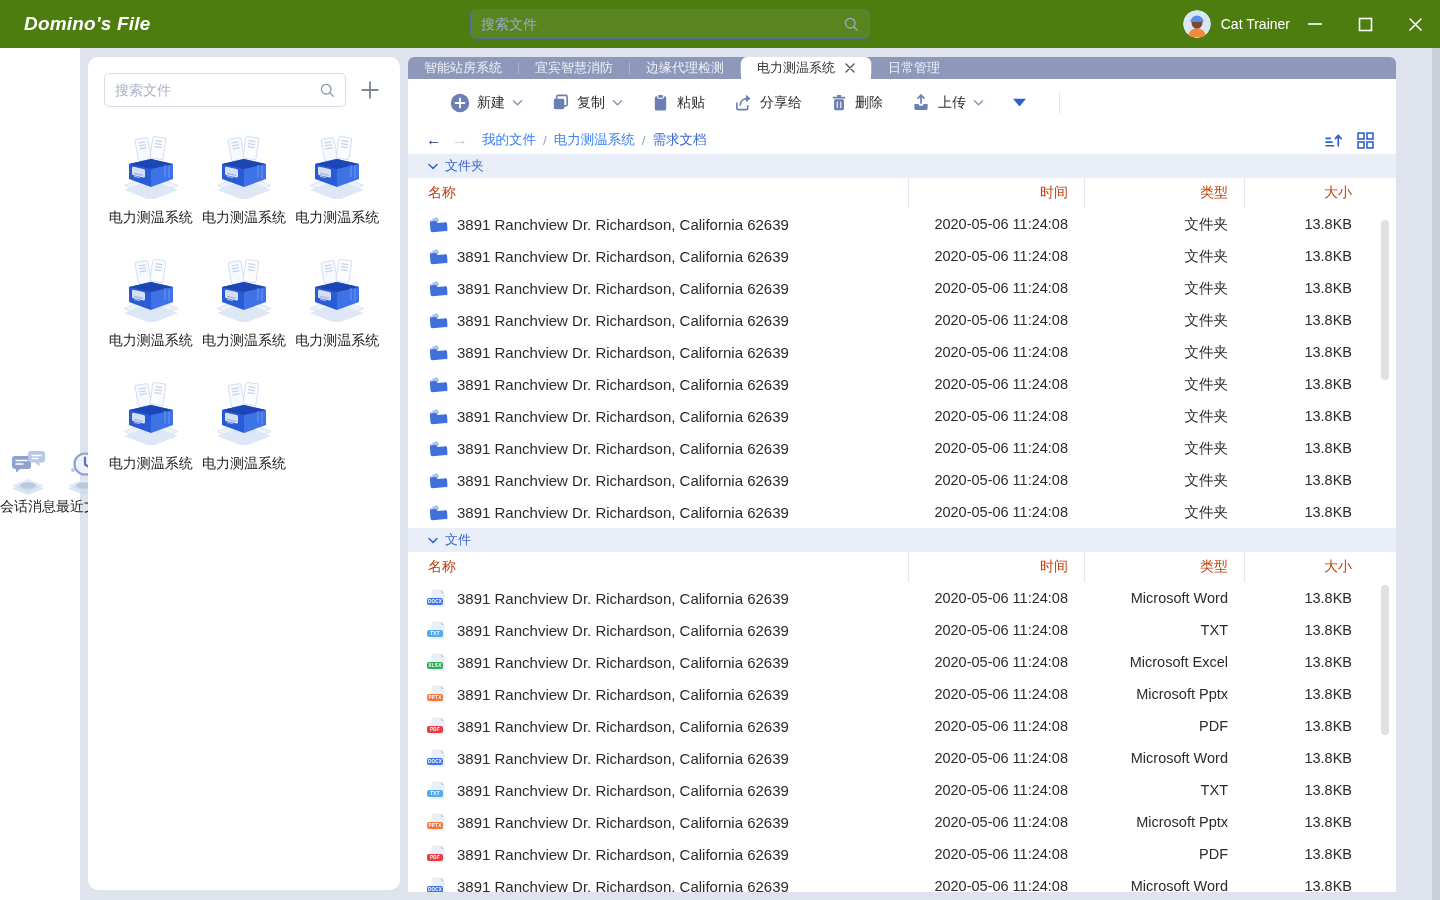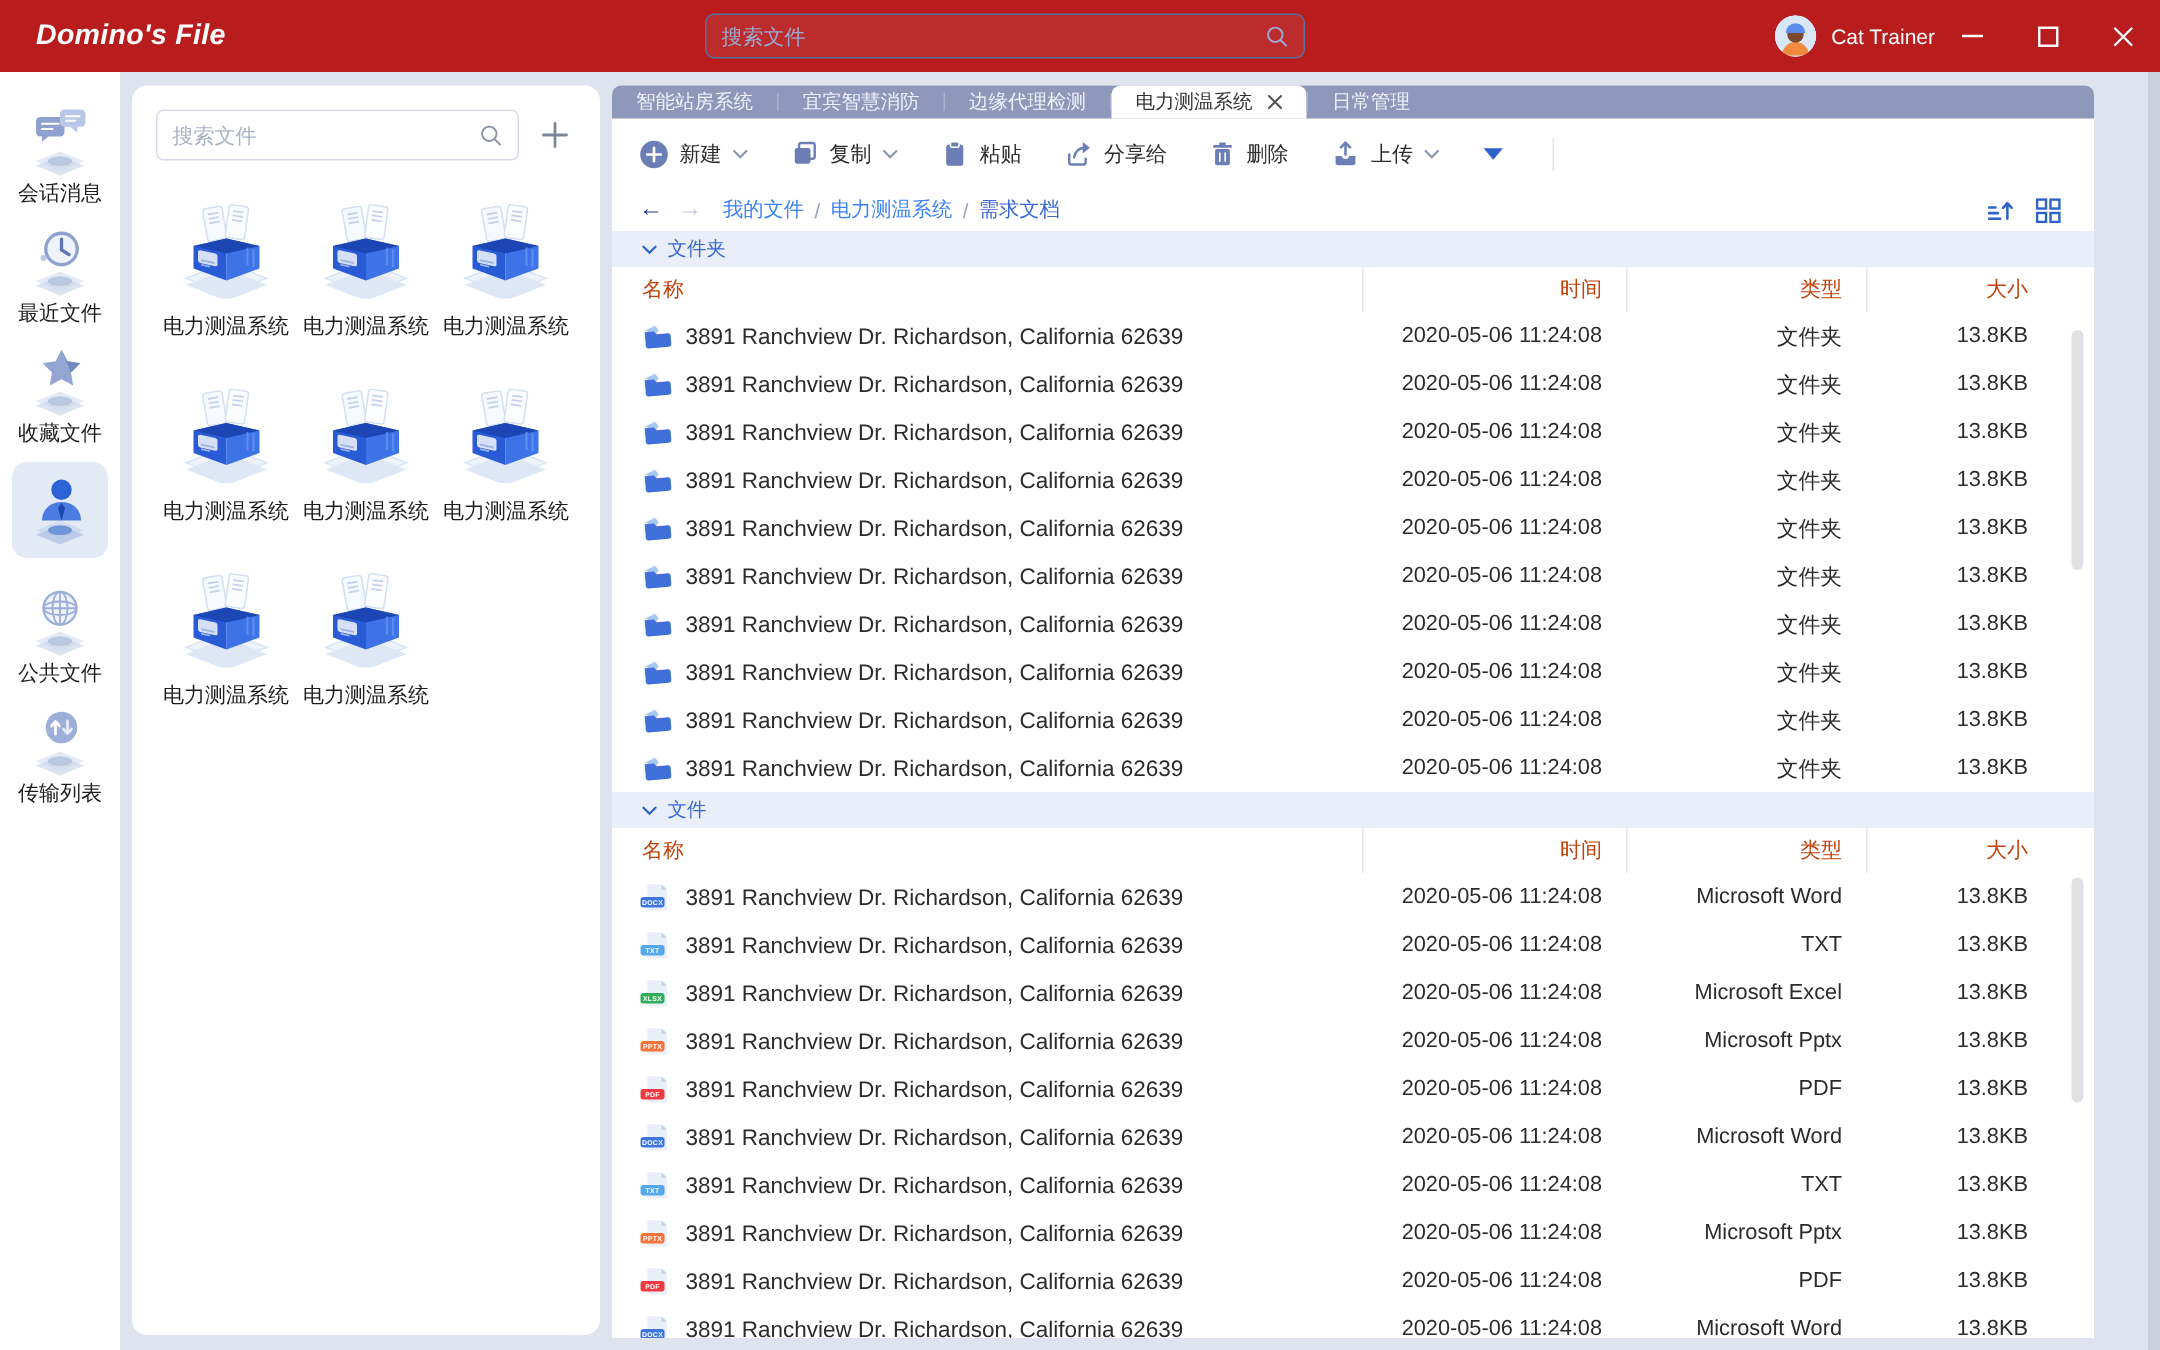--- a/index.html
+++ b/index.html
@@ -1,41 +1,41 @@
 <!DOCTYPE html>
 <html><head>
 <meta charset="utf-8">
 <style>
   * { margin:0; padding:0; box-sizing:border-box; }
   html,body { width:1440px; height:900px; overflow:hidden;
     font-family:"Liberation Sans","DejaVu Sans",sans-serif; background:#dfe3ed; }
 
   
   .topbar { position:absolute; left:0; top:0; width:1440px; height:48px;
-    background:#b91c1c; display:flex; align-items:center; z-index:10; }
+    background:#4d7c0f; display:flex; align-items:center; z-index:10; }
   .app-title { color:#fff; font-size:19px; font-weight:bold; font-style:italic;
     margin-left:24px; letter-spacing:.2px; }
   .top-search { position:absolute; left:470px; top:9px; width:400px; height:30px;
     border:1px solid #5a6da3; border-radius:6px; background:rgba(255,255,255,.07);
     display:flex; align-items:center; padding:0 10px; }
   .top-search input { flex:1; background:transparent; border:none; outline:none;
     color:#dfe6f5; font-size:14px; font-family:inherit; }
   .top-search input::placeholder { color:#9aabd2; }
   .top-search .sicon { color:#9aabd2; width:16px; height:16px; }
   .top-right { position:absolute; right:0; top:0; height:48px; display:flex;
     align-items:center; gap:0; }
   .avatar { width:28px; height:28px; border-radius:50%; overflow:hidden; }
   .user-name { color:#fff; font-size:14px; margin:0 0 0 10px; }
   .winbtn { width:50px; height:48px; display:flex; align-items:center;
     justify-content:center; color:#fff; cursor:pointer; }
   .top-right .winbtn:first-of-type { margin-left:14px; }
 
   
   .sidebar { position:absolute; left:0; top:48px; width:80px; height:852px;
-    background:#fff; display:flex; flex-direction:column; align-items:center;
+    background:#fff; display:flex; flex-direction:row; align-items:center;
     padding-top:16px; }
   .side-item { width:72px; min-height:80px; display:flex; flex-direction:column;
     align-items:center; justify-content:center; cursor:pointer; margin-bottom:0; }
   .side-item .lbl { font-size:14px; color:#1d1d1f; margin-top:2px; white-space:nowrap; }
   .side-item.selected { background:#e3eaf6; border-radius:10px; width:64px;
     min-height:64px; margin:4px 0 12px 0; }
 
   
   .panel { position:absolute; left:88px; top:57px; width:312px; height:833px;
     background:#fff; border-radius:10px; padding:16px; }
@@ -59,21 +59,21 @@
     display:flex; flex-direction:column; background:#fff; border-radius:6px 6px 0 0; }
   .tabbar { height:22px; background:#8d98ba; border-radius:6px 6px 0 0;
     display:flex; align-items:stretch; font-size:13px; flex:none; }
   .tab { display:flex; align-items:center; padding:0 16px; color:#eef1f9;
     cursor:pointer; white-space:nowrap; }
   .tab.active { background:#fff; color:#333; border-radius:6px 6px 0 0; gap:10px; }
   .tab-div { width:1px; height:12px; background:#aab3cc; align-self:center; }
   .tab-close { width:10px; height:10px; color:#555; display:flex; align-items:center; }
 
   .toolbar { height:47px; display:flex; align-items:center; padding-left:18px;
-    gap:28px; flex:none; }
+    gap:28px; flex:none;margin-left:24px; }
   .tool { display:flex; align-items:center; gap:7px; font-size:14px; color:#2d2d2d;
     cursor:pointer; }
   .tool .chev { color:#8a93b0; width:11px; height:8px; }
   .tool-sep { width:1px; height:22px; background:#e2e6ef; margin-left:4px; }
   .dd-triangle { cursor:pointer; display:flex; }
 
   .crumbs { height:28px; display:flex; align-items:center; padding-left:18px;
     font-size:13.5px; flex:none; }
   .nav-arrow { font-size:16px; margin-right:10px; cursor:pointer; }
   .nav-back { color:#1d3a8f; }

